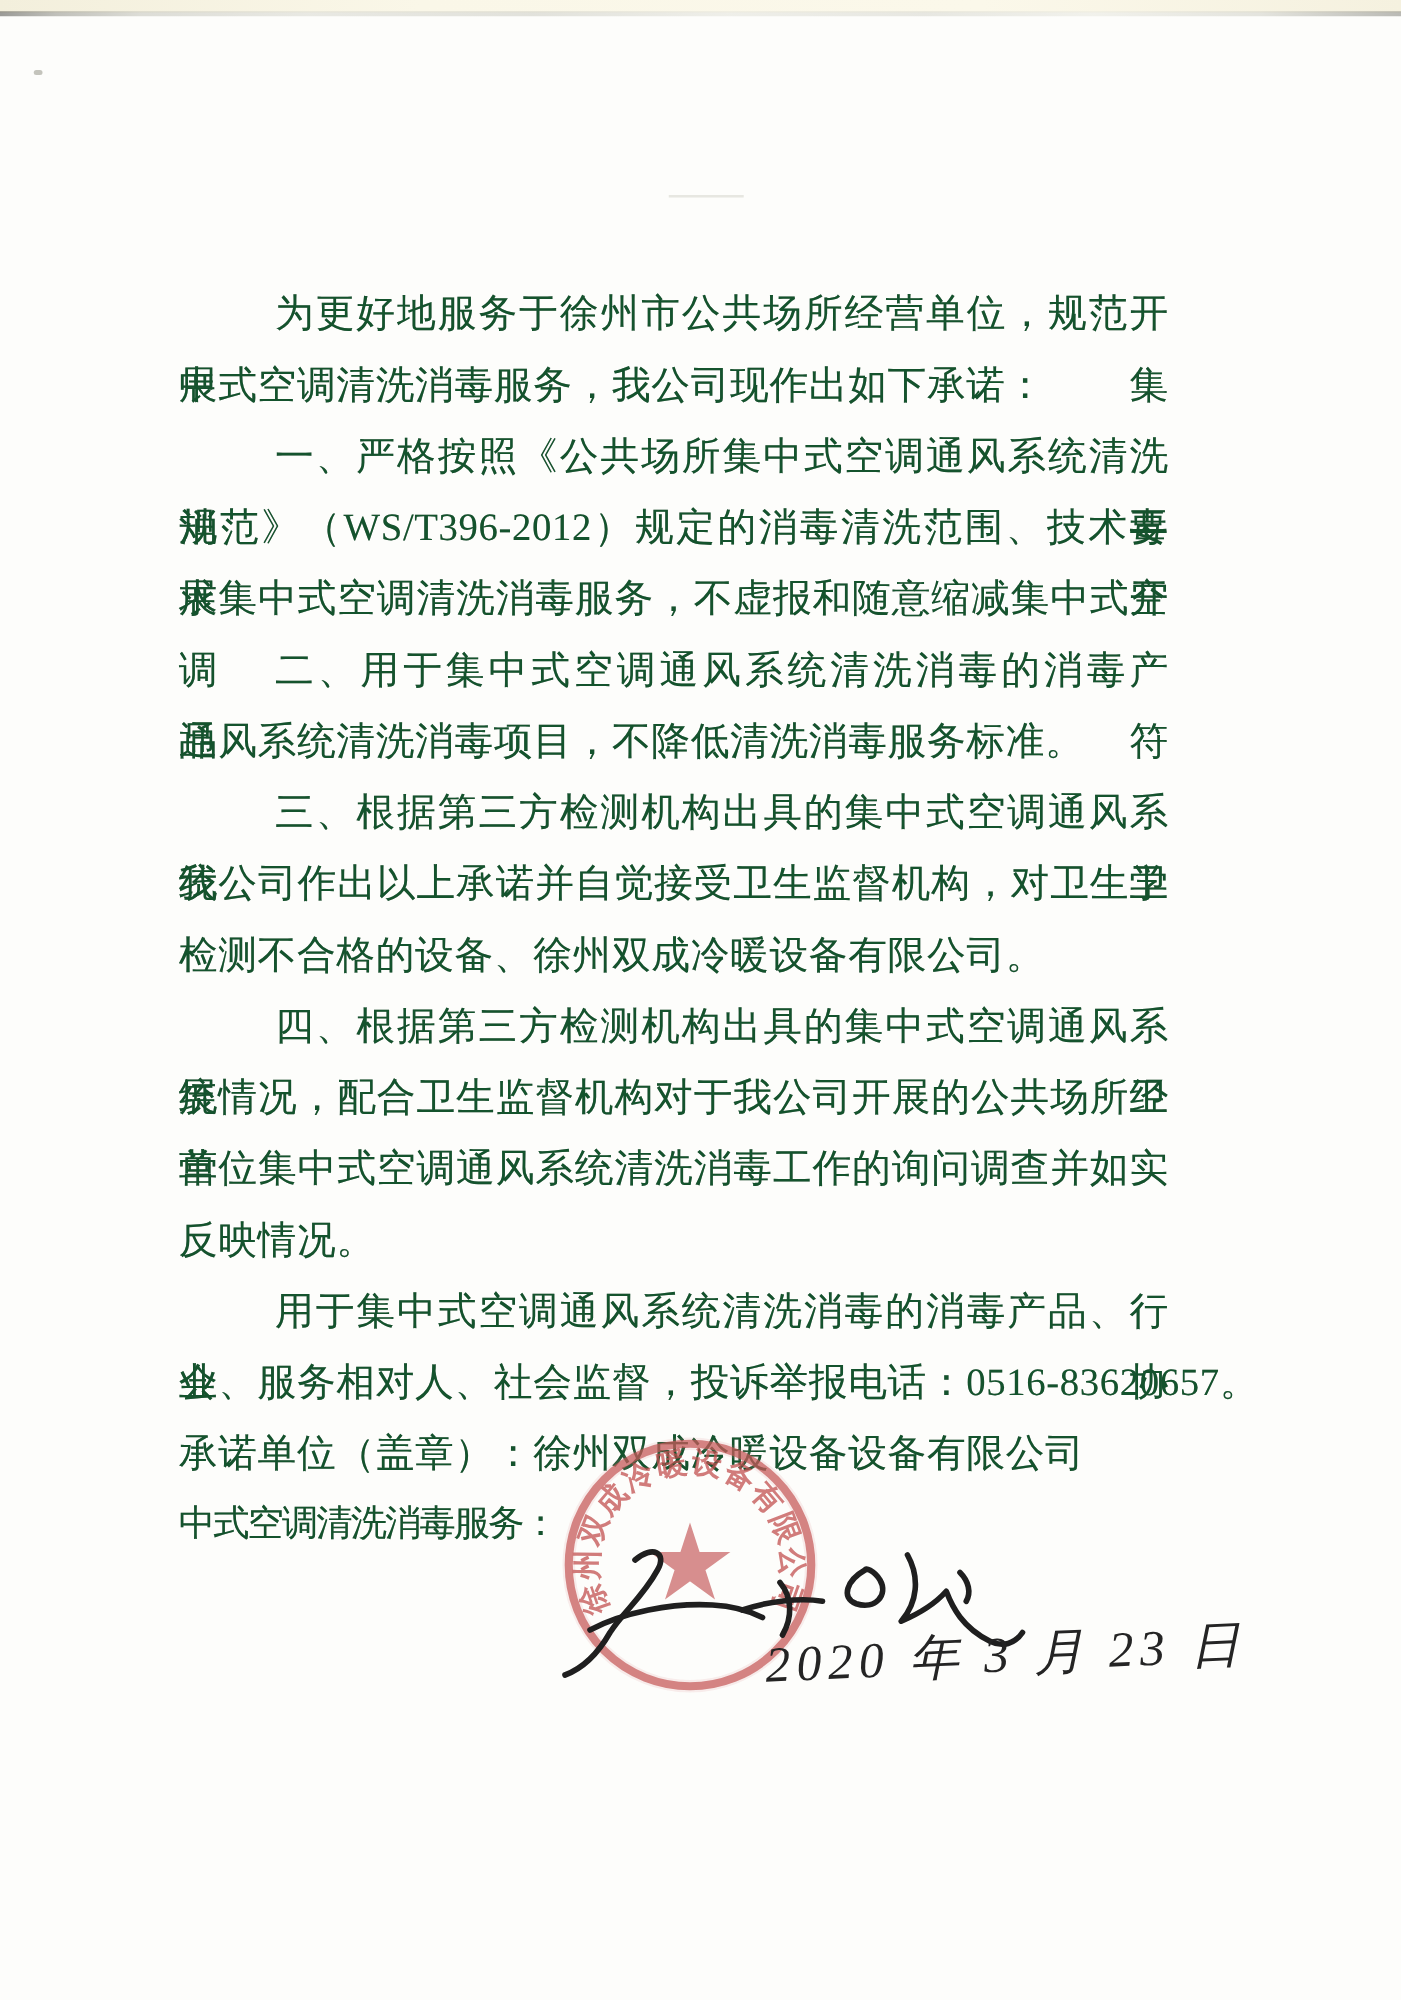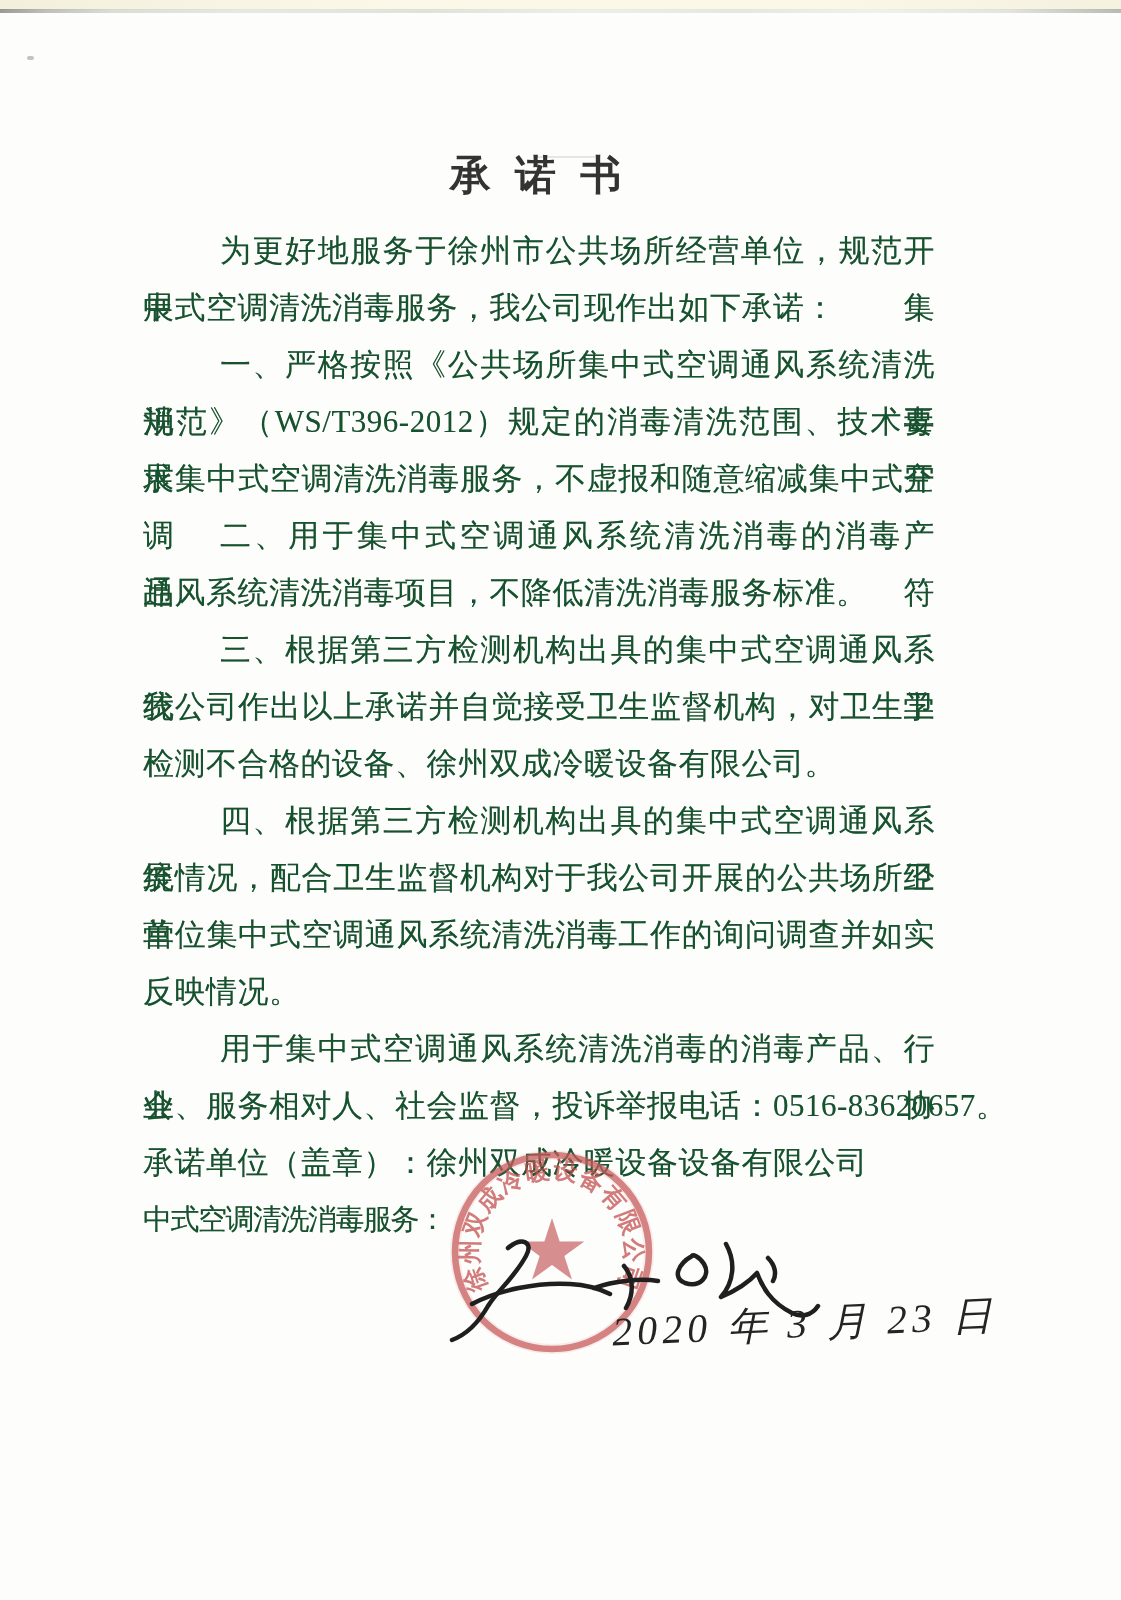--- a/index.html
+++ b/index.html
@@ -82,21 +82,20 @@
 </head>
 <body>
 
 <div class="page">
 
   <div class="scan-strip"></div>
   <div class="scan-line"></div>
   <div class="speck-1"></div>
   <div class="speck-2"></div>
 
-  <h1 class="title">承 诺 书</h1>
 
   <div class="body-block">
     <div class="line indent jfy">为更好地服务于徐州市公共场所经营单位，规范开展集</div>
     <div class="line">中式空调清洗消毒服务，我公司现作出如下承诺：</div>
     <div class="line indent jfy">一、严格按照《公共场所集中式空调通风系统清洗消毒</div>
     <div class="line jfy">规范》（WS/T396-2012）规定的消毒清洗范围、技术要求开</div>
     <div class="line jfy">展集中式空调清洗消毒服务，不虚报和随意缩减集中式空调</div>
     <div class="line indent jfy">二、用于集中式空调通风系统清洗消毒的消毒产品、符</div>
     <div class="line">通风系统清洗消毒项目，不降低清洗消毒服务标准。</div>
     <div class="line indent jfy">三、根据第三方检测机构出具的集中式空调通风系统卫</div>

